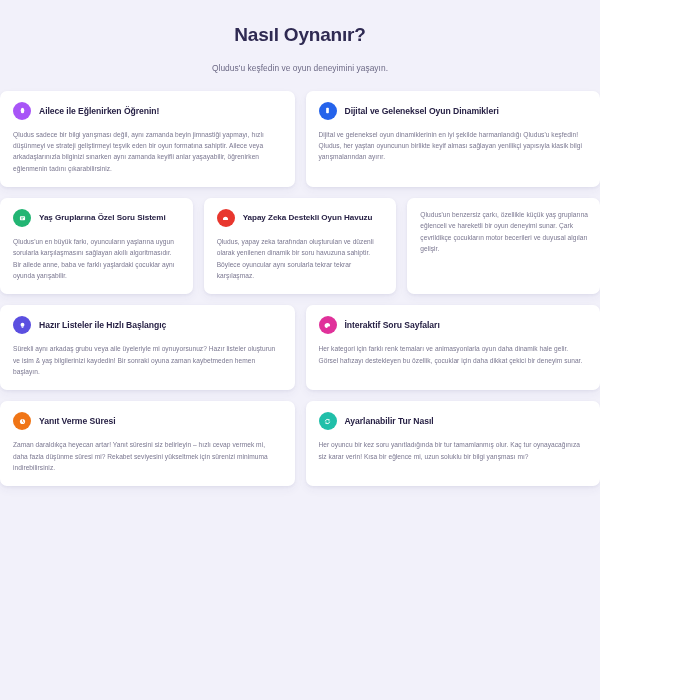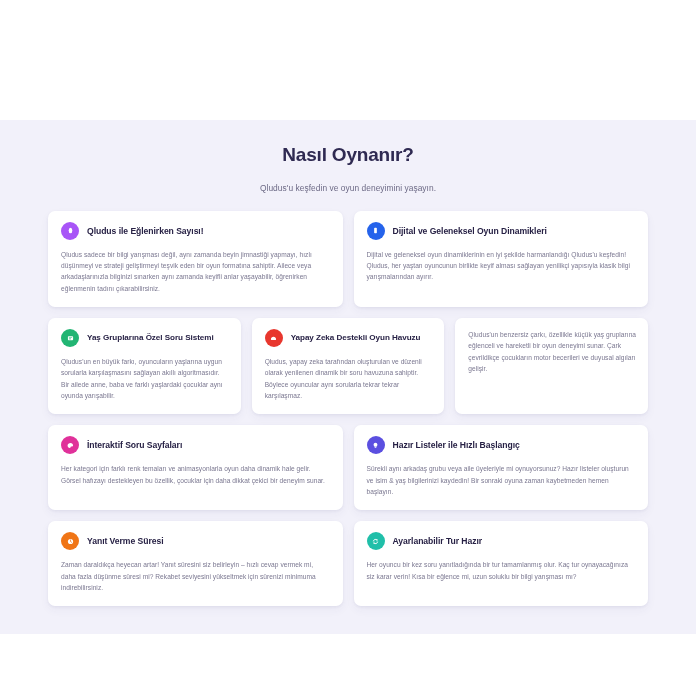--- a/index.html
+++ b/index.html
@@ -13,21 +13,21 @@
     font-family: "Liberation Sans", "DejaVu Sans", sans-serif;
     background: #ffffff;
     -webkit-font-smoothing: antialiased;
   }
   .page {
     width: 696px;
     height: 700px;
     background: #ffffff;
     position: relative;
     display: flex;
-    flex-direction: column;
+    flex-direction: row;
   }
   .top-blank { height: 120px; background: #ffffff; flex: 0 0 auto; }
   .bottom-blank { flex: 1 1 auto; background: #ffffff; }
 
   .section {
     flex: 0 0 auto;
     background: #f2f1fa;
     padding: 24px 0 28px 0;
   }
 
@@ -118,21 +118,21 @@
     <div class="grid">
 
       <div class="row row-2">
         <div class="card">
           <div class="card-head">
             <span class="icon-badge" style="background: rgb(168, 85, 247);">
               <svg width="9" height="9" viewBox="0 0 16 16" fill="none">
                   <ellipse cx="8" cy="8" rx="3.2" ry="5" fill="#fff"></ellipse>
                 </svg>
             </span>
-            <span class="card-title">Qludus ile Eğlenirken Sayısı!</span>
+            <span class="card-title">Ailece ile Eğlenirken Öğrenin!</span>
           </div>
           <div class="card-body">Qludus sadece bir bilgi yarışması değil, aynı zamanda beyin jimnastiği yapmayı, hızlı düşünmeyi ve strateji geliştirmeyi teşvik eden bir oyun formatına sahiptir. Ailece veya arkadaşlarınızla bilginizi sınarken aynı zamanda keyifli anlar yaşayabilir, öğrenirken eğlenmenin tadını çıkarabilirsiniz.</div>
         </div>
         <div class="card">
           <div class="card-head">
             <span class="icon-badge" style="background: rgb(37, 99, 235);">
               <svg width="9" height="9" viewBox="0 0 16 16" fill="none">
                   <rect x="5.6" y="3.2" width="4.8" height="9.6" rx="1.4" fill="#fff"></rect>
                 </svg>
             </span>
@@ -168,41 +168,41 @@
           <div class="card-body">Qludus, yapay zeka tarafından oluşturulan ve düzenli olarak yenilenen dinamik bir soru havuzuna sahiptir. Böylece oyuncular aynı sorularla tekrar tekrar karşılaşmaz.</div>
         </div>
         <div class="card">
           <div class="card-body">Qludus'un benzersiz çarkı, özellikle küçük yaş gruplarına eğlenceli ve hareketli bir oyun deneyimi sunar. Çark çevrildikçe çocukların motor becerileri ve duyusal algıları gelişir.</div>
         </div>
       </div>
 
       <div class="row row-2">
         <div class="card">
           <div class="card-head">
-            <span class="icon-badge" style="background: rgb(224, 49, 154);">
-              <svg width="9" height="9" viewBox="0 0 16 16" fill="none">
-                  <path d="M8 3.4c2.6 0 4.6 1.9 4.6 4.2 0 1.6-1.3 2.3-2.4 2.3h-1c-.7 0-1.1.5-1.1 1.1 0 .8-.6 1.4-1.4 1.4-2.2 0-3.9-2-3.9-4.5C2.8 5.4 5.2 3.4 8 3.4z" fill="#fff"></path>
-                </svg>
-            </span>
-            <span class="card-title">İnteraktif Soru Sayfaları</span>
-          </div>
-          <div class="card-body">Her kategori için farklı renk temaları ve animasyonlarla oyun daha dinamik hale gelir. Görsel hafızayı destekleyen bu özellik, çocuklar için daha dikkat çekici bir deneyim sunar.</div>
-        </div>
-        <div class="card">
-          <div class="card-head">
             <span class="icon-badge" style="background: rgb(91, 79, 224);">
               <svg width="9" height="9" viewBox="0 0 16 16" fill="none">
                   <path d="M8 3.2c2 0 3.4 1.5 3.4 3.3 0 1.3-.8 2-1.3 2.7v1.2H5.9V9.2C5.4 8.5 4.6 7.8 4.6 6.5 4.6 4.7 6 3.2 8 3.2z" fill="#fff"></path>
                   <rect x="6.4" y="11.1" width="3.2" height="1.3" rx="0.6" fill="#fff"></rect>
                 </svg>
             </span>
             <span class="card-title">Hazır Listeler ile Hızlı Başlangıç</span>
           </div>
           <div class="card-body">Sürekli aynı arkadaş grubu veya aile üyeleriyle mi oynuyorsunuz? Hazır listeler oluşturun ve isim &amp; yaş bilgilerinizi kaydedin! Bir sonraki oyuna zaman kaybetmeden hemen başlayın.</div>
         </div>
+        <div class="card">
+          <div class="card-head">
+            <span class="icon-badge" style="background: rgb(224, 49, 154);">
+              <svg width="9" height="9" viewBox="0 0 16 16" fill="none">
+                  <path d="M8 3.4c2.6 0 4.6 1.9 4.6 4.2 0 1.6-1.3 2.3-2.4 2.3h-1c-.7 0-1.1.5-1.1 1.1 0 .8-.6 1.4-1.4 1.4-2.2 0-3.9-2-3.9-4.5C2.8 5.4 5.2 3.4 8 3.4z" fill="#fff"></path>
+                </svg>
+            </span>
+            <span class="card-title">İnteraktif Soru Sayfaları</span>
+          </div>
+          <div class="card-body">Her kategori için farklı renk temaları ve animasyonlarla oyun daha dinamik hale gelir. Görsel hafızayı destekleyen bu özellik, çocuklar için daha dikkat çekici bir deneyim sunar.</div>
+        </div>
       </div>
 
       <div class="row row-2">
         <div class="card">
           <div class="card-head">
             <span class="icon-badge" style="background: rgb(240, 117, 22);">
               <svg width="9" height="9" viewBox="0 0 16 16" fill="none">
                   <circle cx="8" cy="8" r="4.6" fill="#fff"></circle>
                   <path d="M8 5.2V8l2 1.4" stroke="#f07516" stroke-width="1.3" stroke-linecap="round"></path>
                 </svg>
@@ -212,21 +212,21 @@
           <div class="card-body">Zaman daraldıkça heyecan artar! Yanıt süresini siz belirleyin – hızlı cevap vermek mi, daha fazla düşünme süresi mi? Rekabet seviyesini yükseltmek için sürenizi minimuma indirebilirsiniz.</div>
         </div>
         <div class="card">
           <div class="card-head">
             <span class="icon-badge" style="background: rgb(32, 191, 169);">
               <svg width="9" height="9" viewBox="0 0 16 16" fill="none">
                   <path d="M4.2 7.2a3.9 3.9 0 016.6-1.9M11.8 8.8a3.9 3.9 0 01-6.6 1.9" stroke="#fff" stroke-width="1.6" stroke-linecap="round" fill="none"></path>
                   <path d="M10.2 4.2l1.2 1.2-1.3 1.1M5.8 11.8l-1.2-1.2 1.3-1.1" stroke="#fff" stroke-width="1.4" stroke-linecap="round" stroke-linejoin="round" fill="none"></path>
                 </svg>
             </span>
-            <span class="card-title">Ayarlanabilir Tur Hazır</span>
+            <span class="card-title">Ayarlanabilir Tur Nasıl</span>
           </div>
           <div class="card-body">Her oyuncu bir kez soru yanıtladığında bir tur tamamlanmış olur. Kaç tur oynayacağınıza siz karar verin! Kısa bir eğlence mi, uzun soluklu bir bilgi yarışması mı?</div>
         </div>
       </div>
 
     </div>
   </div>
 
   <div class="bottom-blank"></div>
 </div>

